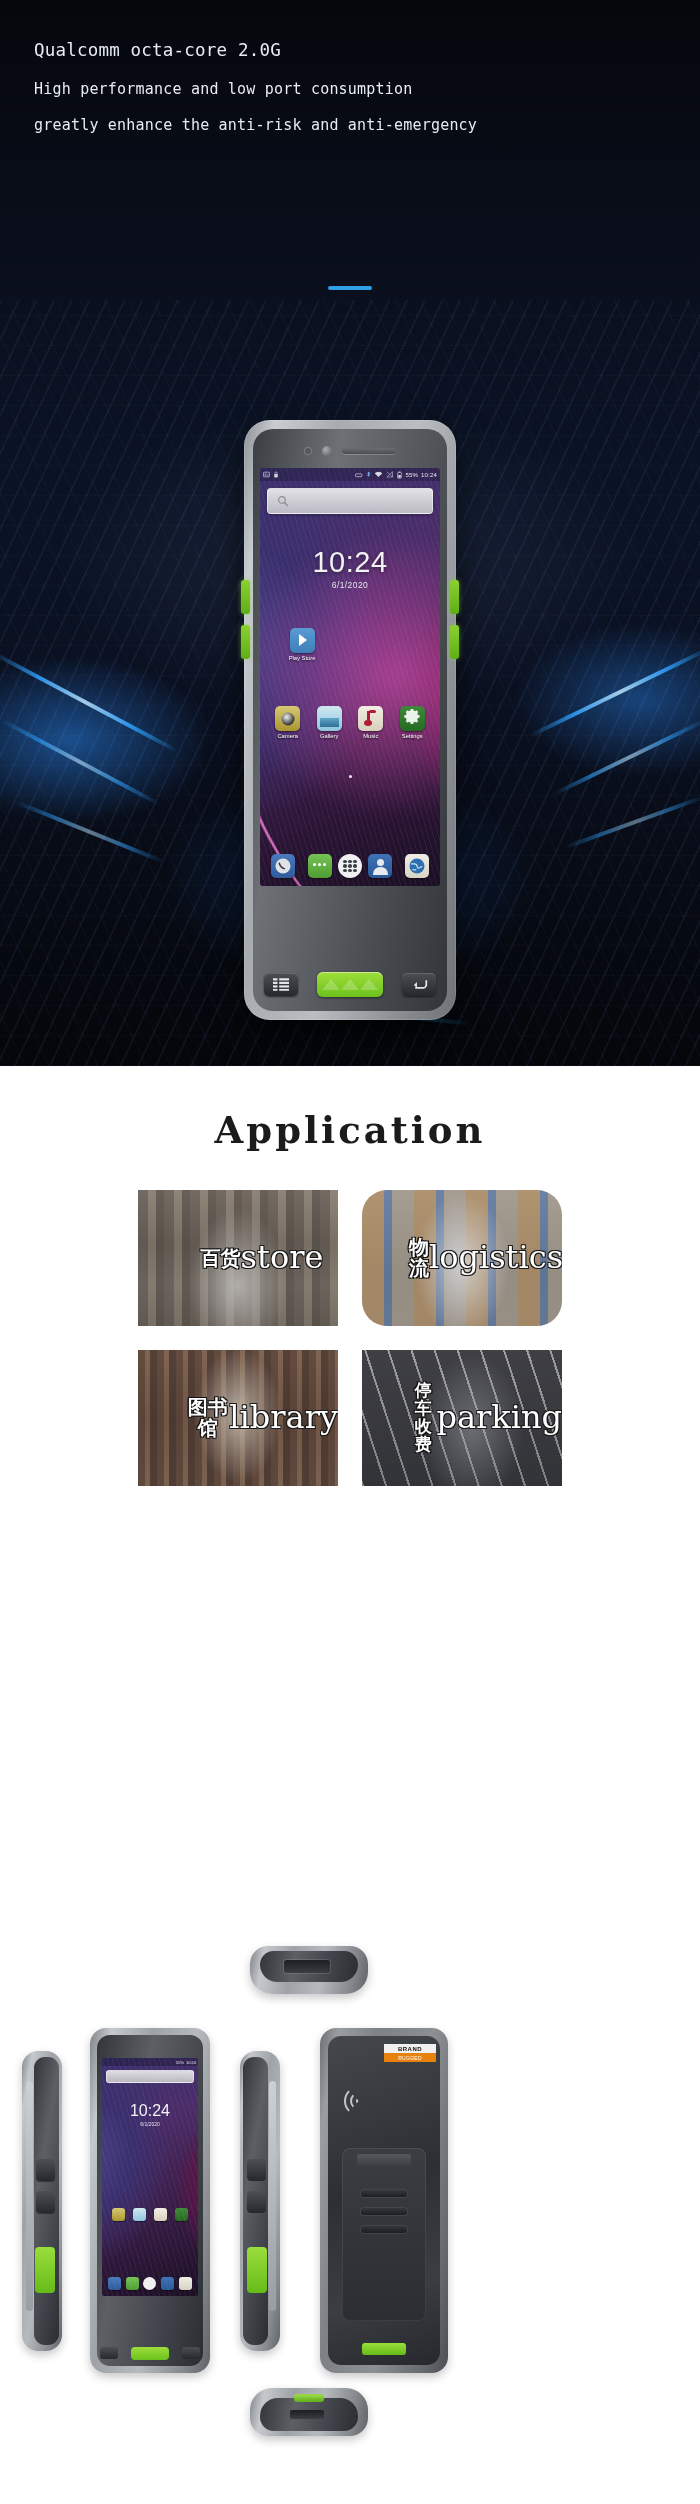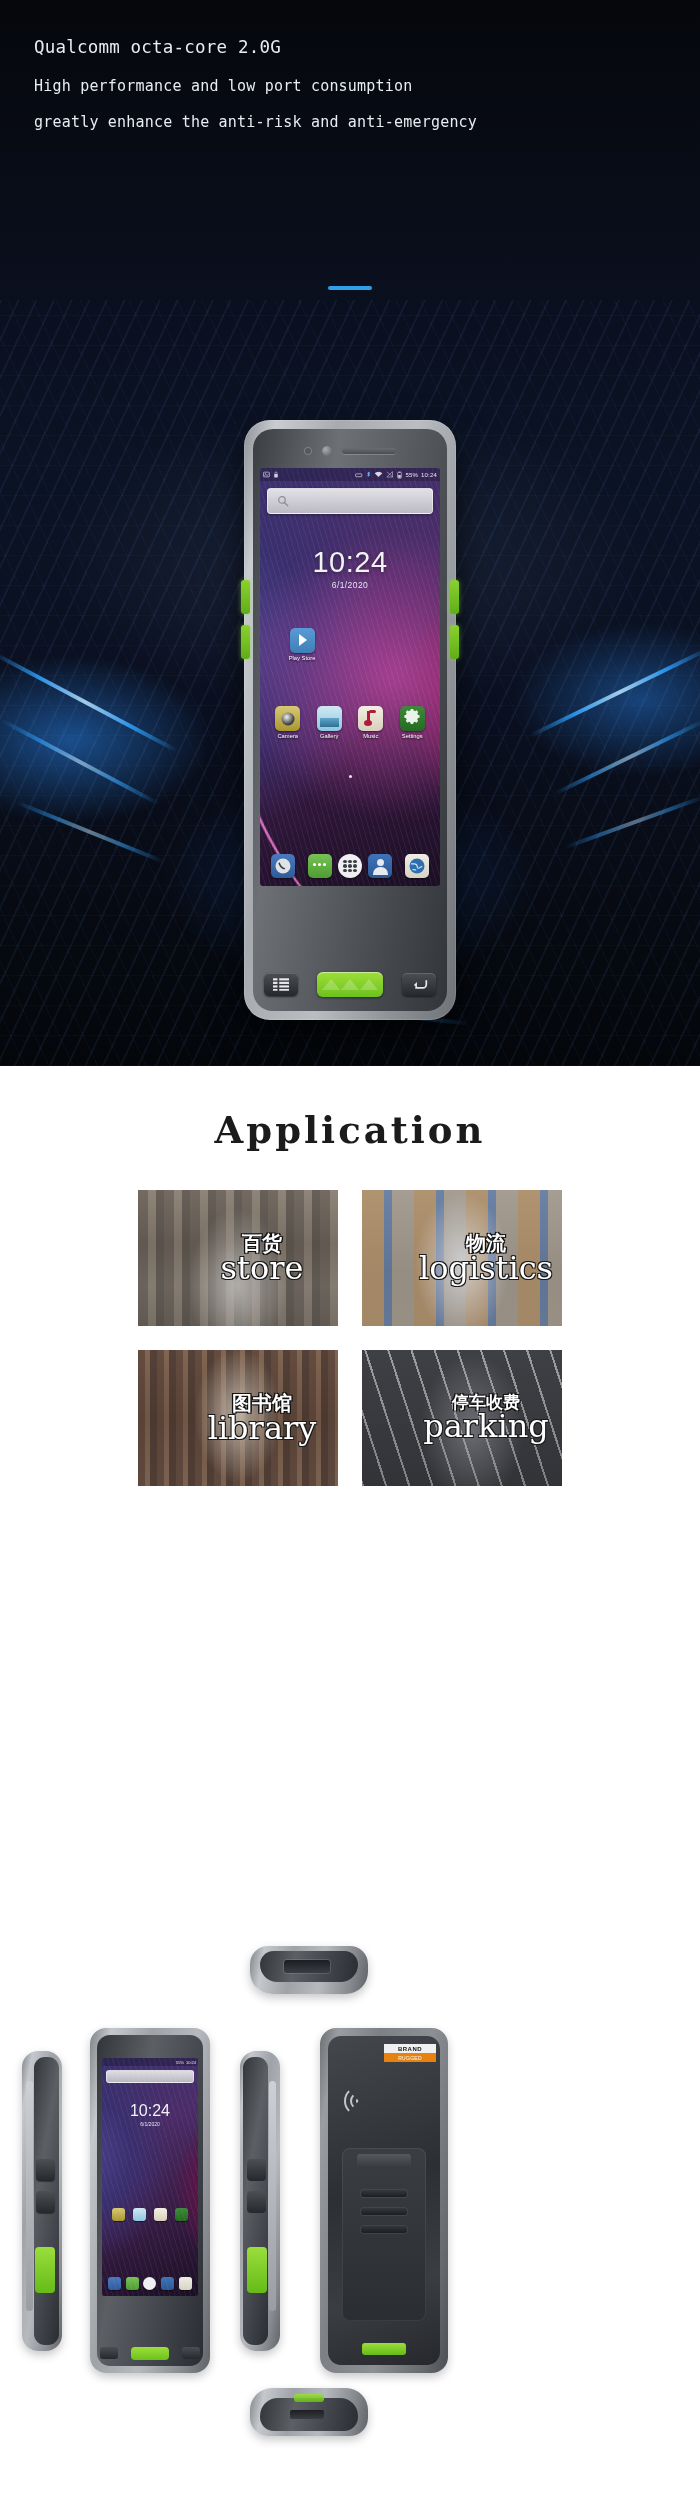--- a/index.html
+++ b/index.html
@@ -34,21 +34,21 @@
     filter:blur(.6px); opacity:.85;
   }
   .s1{ left:-20px; top:700px; width:210px; transform:rotate(28deg); }
   .s2{ left:-10px; top:760px; width:180px; transform:rotate(28deg); opacity:.6; }
   .s3{ left:10px;  top:830px; width:160px; transform:rotate(22deg); opacity:.5; }
   .s4{ left:520px; top:690px; width:200px; transform:rotate(-26deg); }
   .s5{ left:545px; top:755px; width:170px; transform:rotate(-26deg); opacity:.6; }
   .s6{ left:560px; top:820px; width:150px; transform:rotate(-20deg); opacity:.45; }
   .s7{ left:250px; top:1010px; width:220px; transform:rotate(6deg); opacity:.5; }
 
-  .spec-block{ position:absolute; left:0; top:0; width:700px; padding:26px 34px 0 34px; z-index:5; }
+  .spec-block{ position:absolute; left:0; top:11px; width:700px; padding:18px 34px 0 34px; z-index:5; }
   .spec-line{
     color:#e8ecf3; font-family:"DejaVu Sans Mono","Liberation Mono",monospace;
     letter-spacing:.2px;
   }
   .spec-l1{ font-size:17.5px; line-height:42px; }
   .spec-l2{ font-size:17px;  line-height:42px; }
   .spec-l3{ font-size:15px;  line-height:36px; }
   .spec-l4{ font-size:15px;  line-height:36px; }
   .spec-l5{ font-size:15px;  line-height:36px; }
 
@@ -185,21 +185,21 @@
   .appsec{ position:absolute; left:0; top:1066px; width:700px; height:870px; background:#fff; }
   .app-title{
     text-align:center; font-family:"DejaVu Serif","Liberation Serif",serif;
     font-size:37px; color:#1b1b1b; letter-spacing:3px; padding-top:42px;
   }
   .grid{ display:grid; grid-template-columns:200px 200px; gap:24px 24px;
     justify-content:center; margin-top:38px; }
   .tile{ width:200px; height:136px; position:relative; overflow:hidden; }
   .tile .ov{ position:absolute; inset:0; }
   .tile .labels{
-    position:absolute; inset:0; display:flex; flex-direction:column;
+    position:absolute; inset:0; display:flex; flex-direction:row;
     align-items:center; justify-content:center; text-align:center;padding-left:48px;
   }
   .lab-cn{
     font-family:"Liberation Sans",sans-serif; font-size:20px; font-weight:bold; color:#fff;
     text-shadow:-1.2px -1.2px 0 #111, 1.2px -1.2px 0 #111, -1.2px 1.2px 0 #111, 1.2px 1.2px 0 #111;
     line-height:1.05;
   }
   .lab-en{
     font-family:"DejaVu Serif","Liberation Serif",serif; font-size:32px; color:#fff;
     text-shadow:-1px -1px 0 #1a1a1a, 1px -1px 0 #1a1a1a, -1px 1px 0 #1a1a1a, 1px 1px 0 #1a1a1a;
@@ -209,21 +209,21 @@
 
   
   .ph-store{ background:
       repeating-linear-gradient(90deg, rgba(55,45,40,.55) 0 10px, rgba(110,95,80,.45) 10px 18px, rgba(40,34,30,.6) 18px 26px),
       linear-gradient(180deg,#b9b2a8 0%,#8d857b 40%,#b3aea6 70%,#9a948c 100%); }
   .ph-store .ov{ background:
       radial-gradient(ellipse 70px 110px at 50% 70%, rgba(190,188,184,.85), transparent 70%),
       linear-gradient(180deg, rgba(120,110,100,.25), rgba(90,84,76,.35)); }
   .ph-logi{ background:
       repeating-linear-gradient(90deg, rgba(196,142,74,.75) 0 22px, rgba(60,95,150,.6) 22px 30px, rgba(178,150,110,.6) 30px 52px),
-      linear-gradient(180deg,#b9c4d2 0%,#9aa2ad 60%,#acb3bb 100%); }
+      linear-gradient(180deg,#b9c4d2 0%,#9aa2ad 60%,#acb3bb 100%); border-radius: 25px; }
   .ph-logi .ov{ background:
       radial-gradient(ellipse 66px 100px at 50% 55%, rgba(225,228,234,.75), transparent 72%),
       linear-gradient(180deg, rgba(100,110,130,.18), rgba(80,88,105,.25)); }
   .ph-lib{ background:
       repeating-linear-gradient(90deg, rgba(88,60,48,.7) 0 7px, rgba(150,110,80,.5) 7px 12px, rgba(60,42,36,.75) 12px 19px),
       linear-gradient(180deg,#8d7a6c 0%,#6d5a4e 50%,#a3907f 100%); }
   .ph-lib .ov{ background:
       radial-gradient(ellipse 62px 96px at 50% 48%, rgba(214,205,192,.78), transparent 70%),
       linear-gradient(180deg, rgba(92,70,58,.32), rgba(70,52,44,.40)); }
   .ph-port{ background:

